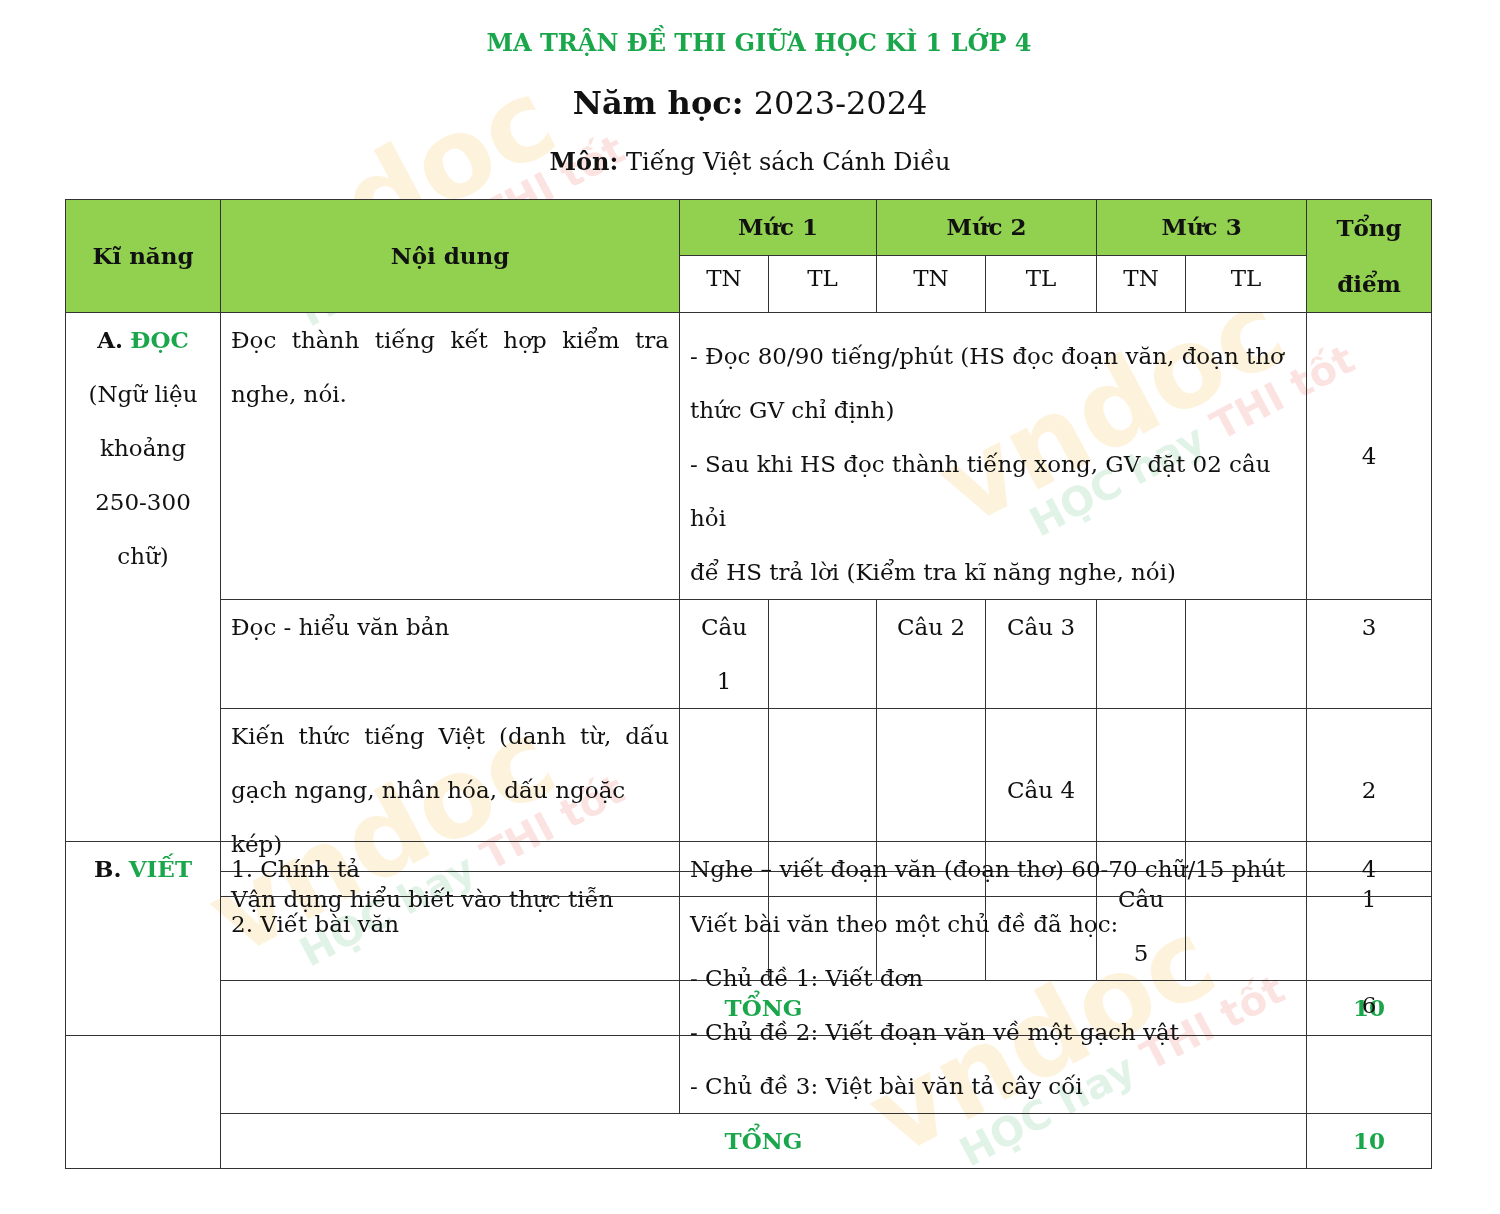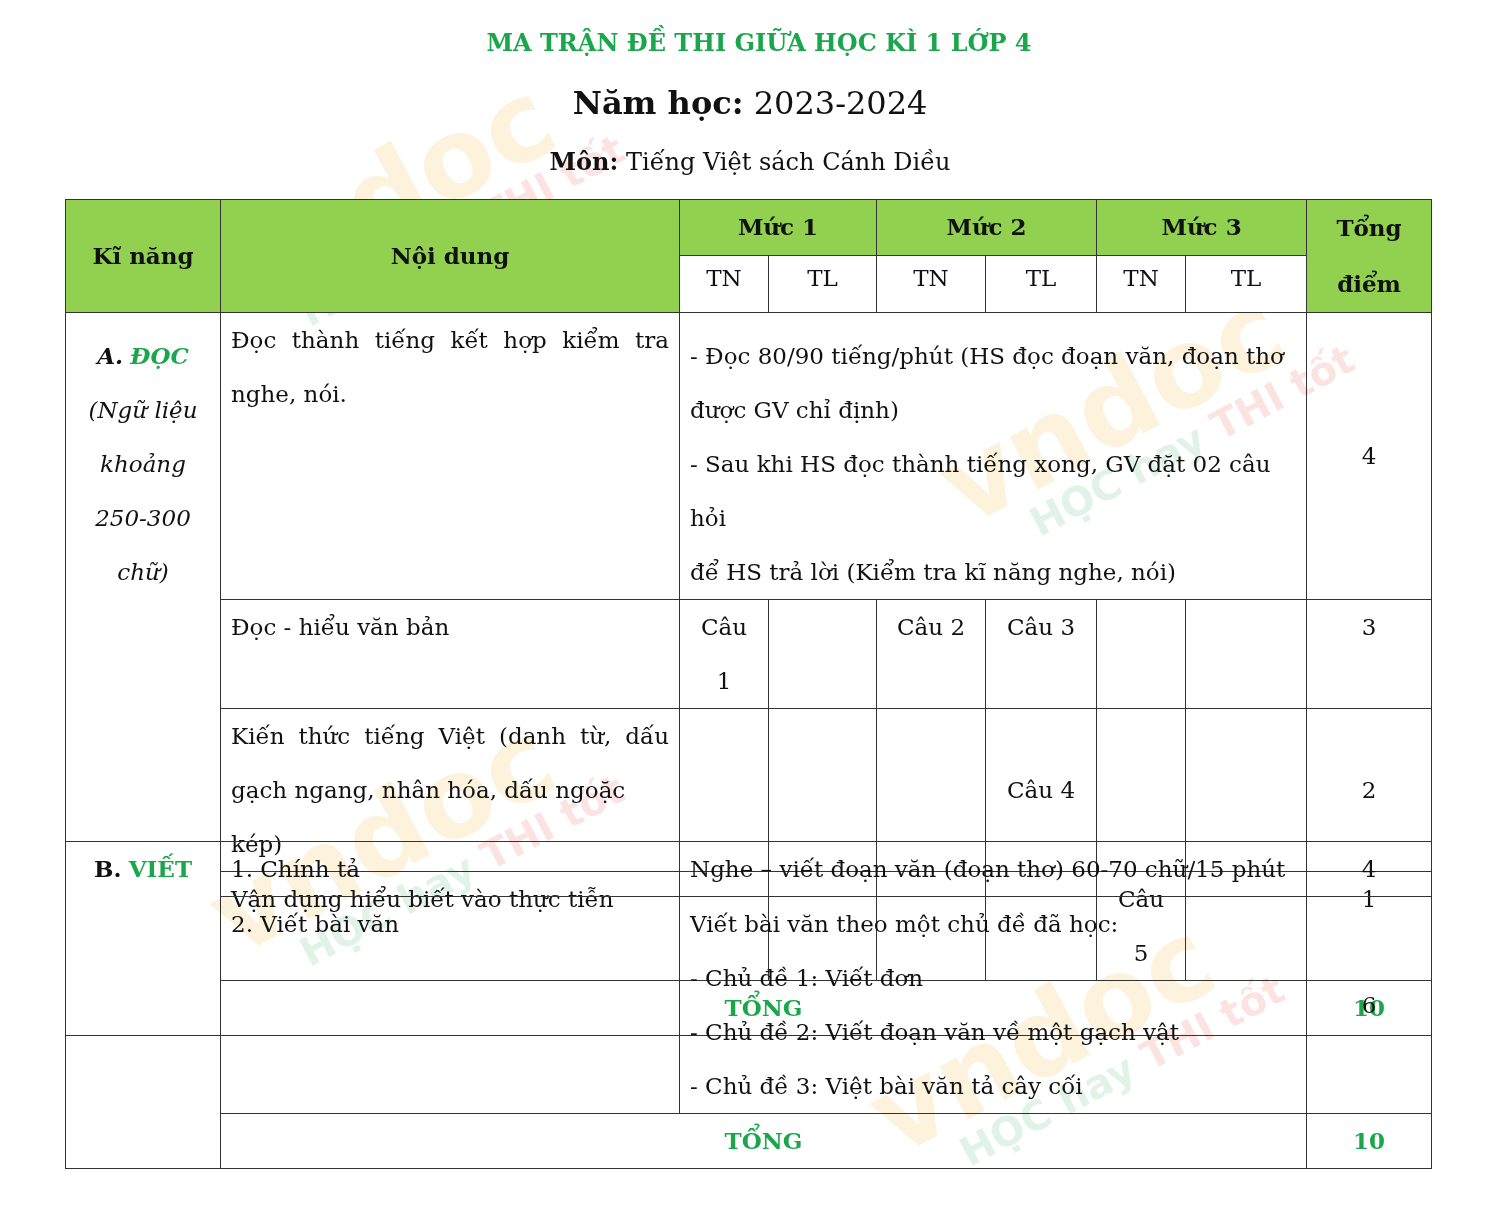--- a/index.html
+++ b/index.html
@@ -79,34 +79,34 @@
   </tr>
   <tr class="hdr" style="height:55px">
     <td class="sub">TN</td>
     <td class="sub">TL</td>
     <td class="sub">TN</td>
     <td class="sub">TL</td>
     <td class="sub">TN</td>
     <td class="sub">TL</td>
   </tr>
   <tr style="height:216px">
-    <td rowspan="5" class="c" style="padding-top:16px;font-style:italic;">
+    <td rowspan="5" class="c" style="padding-top:0;">
       <div><b>A.</b> <span class="green">ĐỌC</span></div>
       <div>(Ngữ liệu</div>
       <div>khoảng</div>
       <div>250-300</div>
       <div>chữ)</div>
     </td>
     <td style="padding-top:0;">
       <span class="just-line">Đọc thành tiếng kết hợp kiểm tra</span>
       <span>nghe, nói.</span>
     </td>
     <td colspan="6" style="padding-top:16px;">
       <div>- Đọc 80/90 tiếng/phút (HS đọc đoạn văn, đoạn thơ</div>
-      <div>được GV chỉ định)</div>
+      <div>thức GV chỉ định)</div>
       <div>- Sau khi HS đọc thành tiếng xong, GV đặt 02 câu hỏi</div>
       <div>để HS trả lời (Kiểm tra kĩ năng nghe, nói)</div>
     </td>
     <td class="c mid">4</td>
   </tr>
   <tr style="height:55px">
     <td style="padding-top:0;">Đọc - hiểu văn bản</td>
     <td class="c" style="padding-top:0;">Câu 1</td>
     <td class="c" style="padding-top:0;"></td>
     <td class="c" style="padding-top:0;">Câu 2</td>

